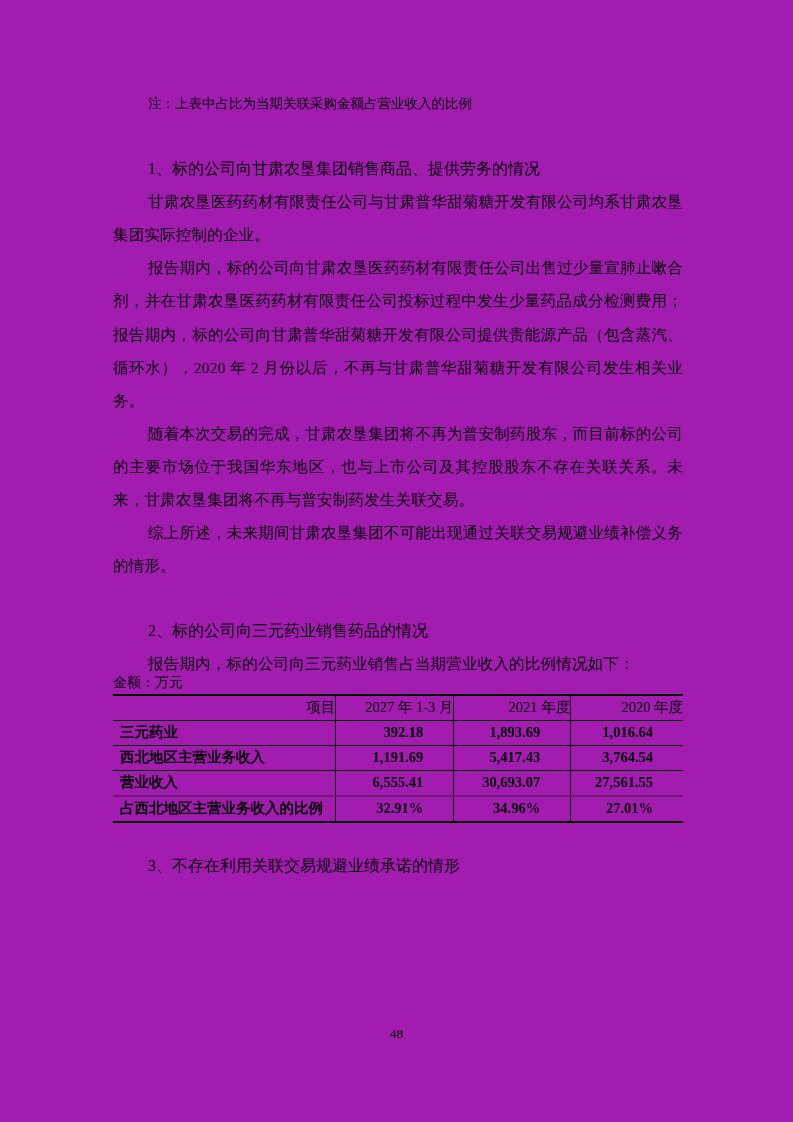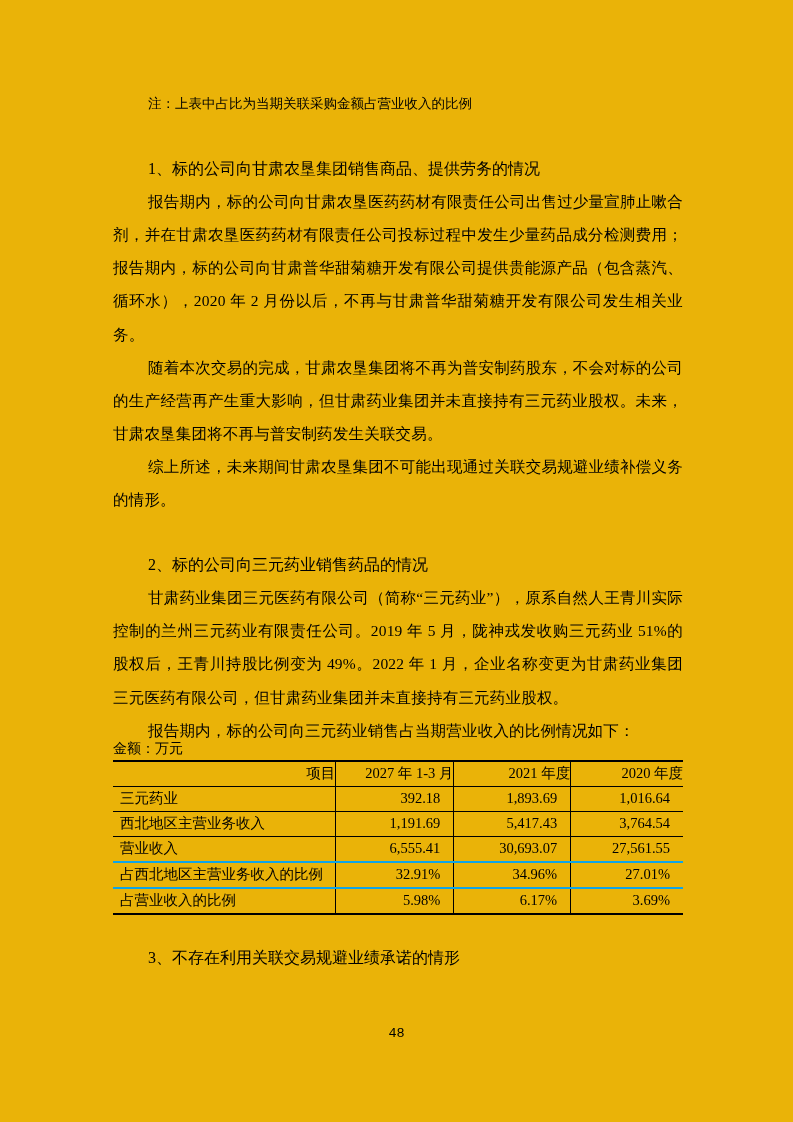--- a/index.html
+++ b/index.html
@@ -1,20 +1,20 @@
 <!DOCTYPE html>
 <html><head>
 <meta charset="utf-8">
 <style>
   html, body { margin: 0; padding: 0; background: #ffffff; }
   .page {
     position: relative;
     width: 793px;
     height: 1122px;
-    background: #eab308;
+    background: #a21caf;
     overflow: hidden;
     font-family: "Liberation Serif", "DejaVu Serif", serif;
     color: #000000;
   }
   .content {
     position: absolute;
     left: 113px;
     top: 87px;
     width: 570px;
   }
@@ -55,53 +55,53 @@
   .fin-table col.c-label { width: 39.1%; }
   .fin-table col.c-v1 { width: 20.7%; }
   .fin-table col.c-v2 { width: 20.5%; }
   .fin-table col.c-v3 { width: 19.7%; }
   .fin-table th, .fin-table td {
     border: 1px solid #000;
     font-size: 14.5px;
     line-height: 17px;
     padding: 3.5px 0;
     overflow: hidden;
+    font-weight: bold;
   }
   .fin-table th { font-weight: normal; text-align: right; }
   .fin-table td.cell-label { text-align: left; padding-left: 7px; }
-  .fin-table td.cell-val { text-align: right; padding-right: 13px; }
+  .fin-table td.cell-val { text-align: right; padding-right: 30px; }
   .fin-table th:first-child, .fin-table td:first-child { border-left: none; }
   .fin-table th:last-child, .fin-table td:last-child { border-right: none; }
-  .fin-table tr.bold-row td { font-weight: normal; border-top: 2px solid #0ea5e9; }
+  .fin-table tr.bold-row td { font-weight: bold; border-top: 2px solid #701a75; }
   .page-number {
     position: absolute;
     top: 1025px;
     left: 0;
     width: 100%;
     text-align: center;
     font-size: 13.5px;
     line-height: 18px;
-    font-family: Liberation Mono, monospace;
   }
 </style>
 </head>
 <body>
 
 <div class="page">
   <div class="content">
 
     <div class="note-line">注：上表中占比为当期关联采购金额占营业收入的比例</div>
 
     <div class="heading">1、标的公司向甘肃农垦集团销售商品、提供劳务的情况</div>
+    <p class="body-para">甘肃农垦医药药材有限责任公司与甘肃普华甜菊糖开发有限公司均系甘肃农垦集团实际控制的企业。</p>
     <p class="body-para">报告期内，标的公司向甘肃农垦医药药材有限责任公司出售过少量宣肺止嗽合剂，并在甘肃农垦医药药材有限责任公司投标过程中发生少量药品成分检测费用；报告期内，标的公司向甘肃普华甜菊糖开发有限公司提供贵能源产品（包含蒸汽、循环水），2020 年 2 月份以后，不再与甘肃普华甜菊糖开发有限公司发生相关业务。</p>
-    <p class="body-para">随着本次交易的完成，甘肃农垦集团将不再为普安制药股东，不会对标的公司的生产经营再产生重大影响，但甘肃药业集团并未直接持有三元药业股权。未来，甘肃农垦集团将不再与普安制药发生关联交易。</p>
+    <p class="body-para">随着本次交易的完成，甘肃农垦集团将不再为普安制药股东，而目前标的公司的主要市场位于我国华东地区，也与上市公司及其控股股东不存在关联关系。未来，甘肃农垦集团将不再与普安制药发生关联交易。</p>
     <p class="body-para">综上所述，未来期间甘肃农垦集团不可能出现通过关联交易规避业绩补偿义务的情形。</p>
 
     <div class="heading">2、标的公司向三元药业销售药品的情况</div>
-    <p class="body-para">甘肃药业集团三元医药有限公司（简称“三元药业”），原系自然人王青川实际控制的兰州三元药业有限责任公司。2019 年 5 月，陇神戎发收购三元药业 51%的股权后，王青川持股比例变为 49%。2022 年 1 月，企业名称变更为甘肃药业集团三元医药有限公司，但甘肃药业集团并未直接持有三元药业股权。</p>
     <p class="body-para">报告期内，标的公司向三元药业销售占当期营业收入的比例情况如下：</p>
 
     <div class="unit-label">金额：万元</div>
 
     <table class="fin-table">
       <colgroup>
         <col class="c-label">
           <col class="c-v1">
           <col class="c-v2">
           <col class="c-v3">
@@ -132,26 +132,20 @@
           <td class="cell-val">6,555.41</td>
           <td class="cell-val">30,693.07</td>
           <td class="cell-val">27,561.55</td>
         </tr>
         <tr class="bold-row">
           <td class="cell-label">占西北地区主营业务收入的比例</td>
           <td class="cell-val">32.91%</td>
           <td class="cell-val">34.96%</td>
           <td class="cell-val">27.01%</td>
         </tr>
-        <tr class="bold-row">
-          <td class="cell-label">占营业收入的比例</td>
-          <td class="cell-val">5.98%</td>
-          <td class="cell-val">6.17%</td>
-          <td class="cell-val">3.69%</td>
-        </tr>
       </tbody>
     </table>
 
     <div class="heading heading-3">3、不存在利用关联交易规避业绩承诺的情形</div>
 
   </div>
 
   <div class="page-number">48</div>
 </div>
 

